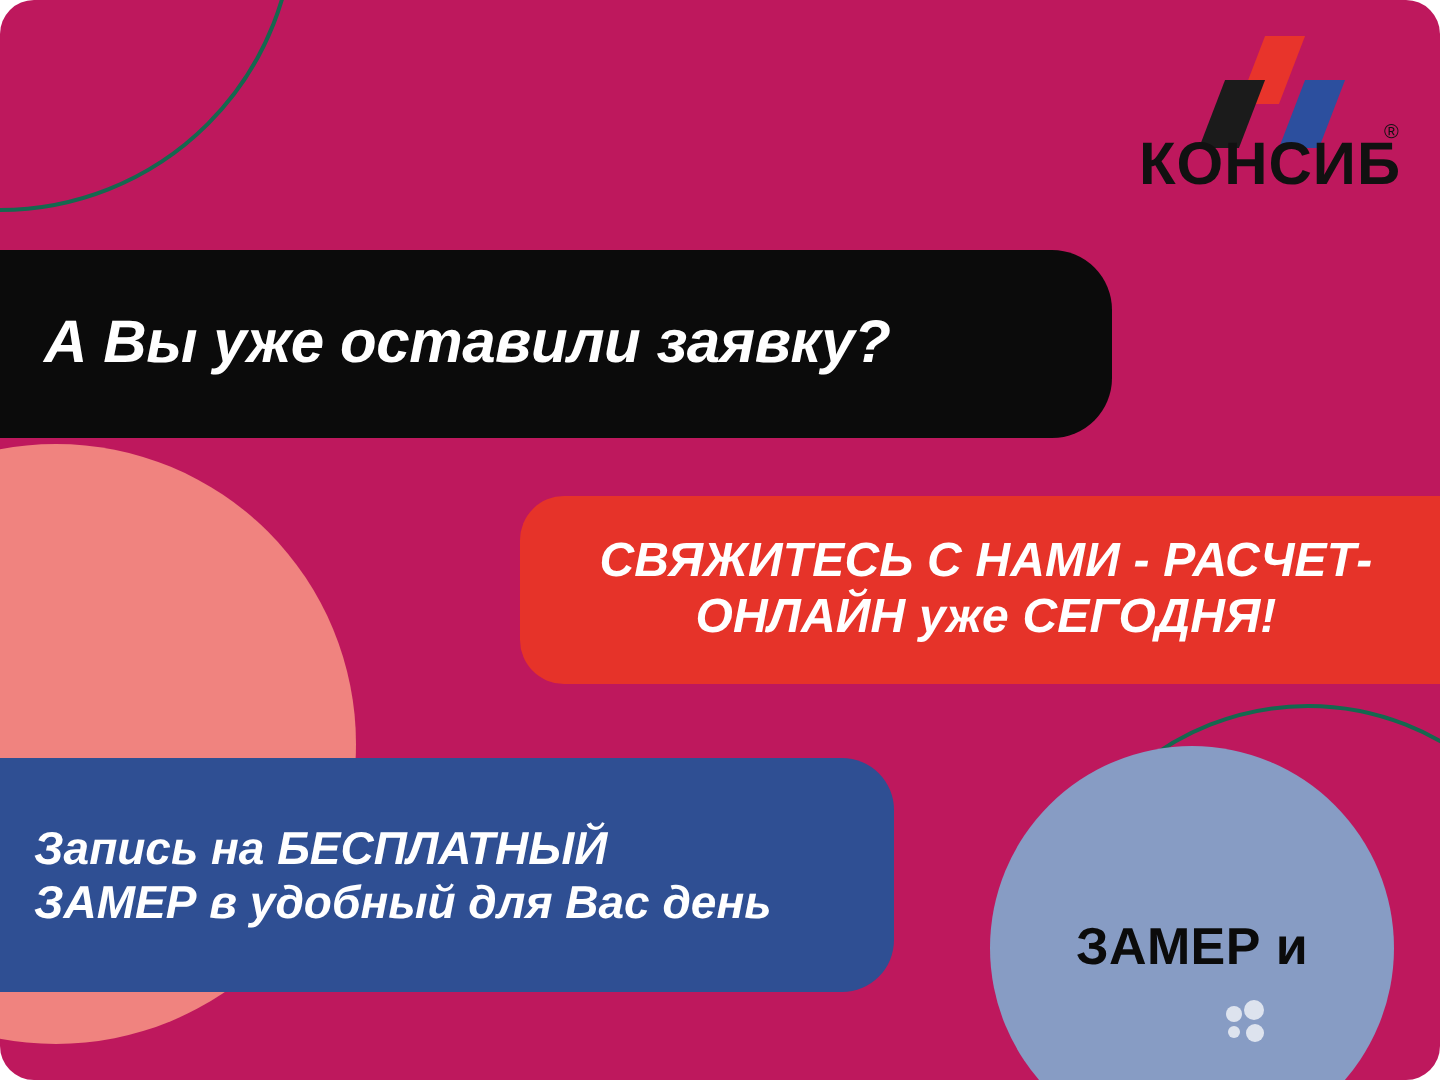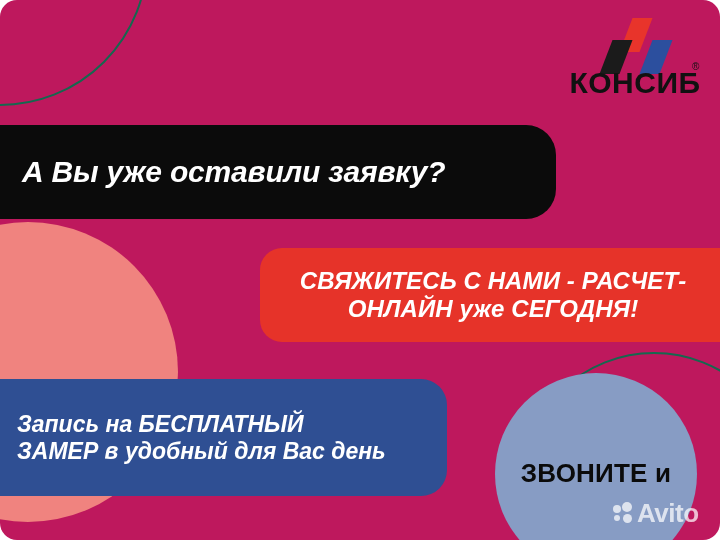--- a/index.html
+++ b/index.html
@@ -252,27 +252,26 @@
 
   <div class="box box-blue">
     <p>
       <span>Запись на БЕСПЛАТНЫЙ</span><br>
       <span>ЗАМЕР в удобный для Вас день</span>
     </p>
   </div>
 
   <div class="circle-text">
     <p>
-      <span>ЗВОНИТЕ и</span><br>
+      <span>ЗАМЕР и</span><br>
     </p>
   </div>
 
   <div class="watermark">
     <div class="wm-dots">
       <span></span>
         <span></span>
         <span></span>
         <span></span>
     </div>
-    <div class="wm-word">Avito</div>
   </div>
 
 </div>
 
 </body></html>

